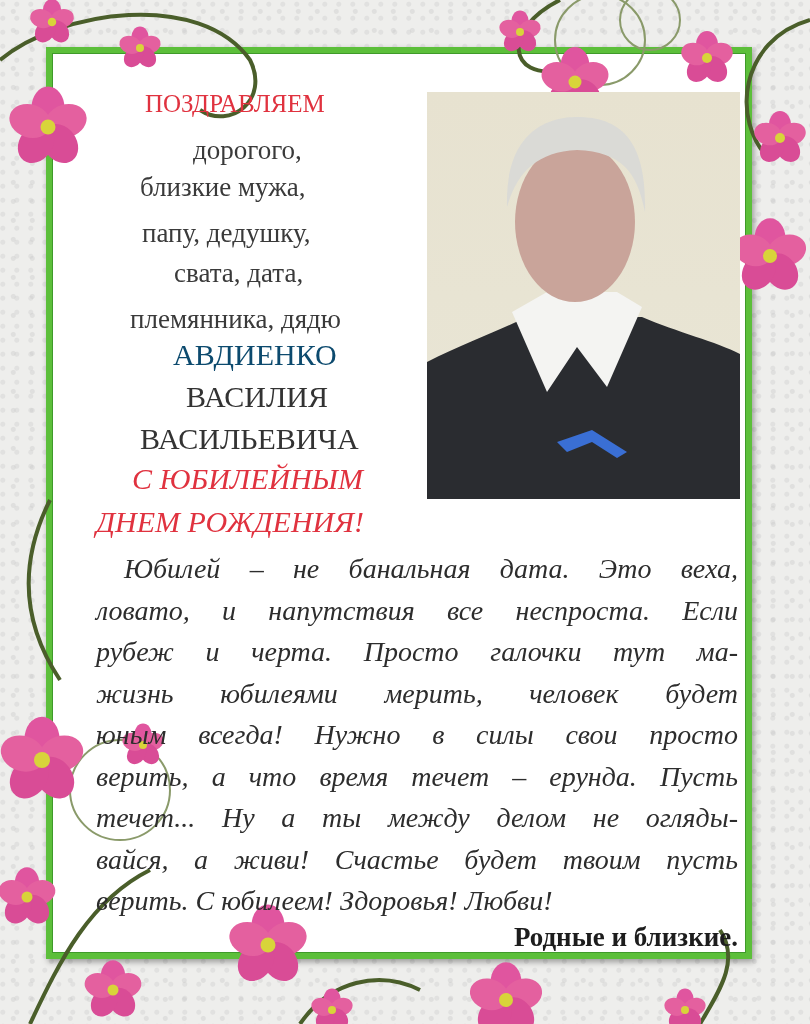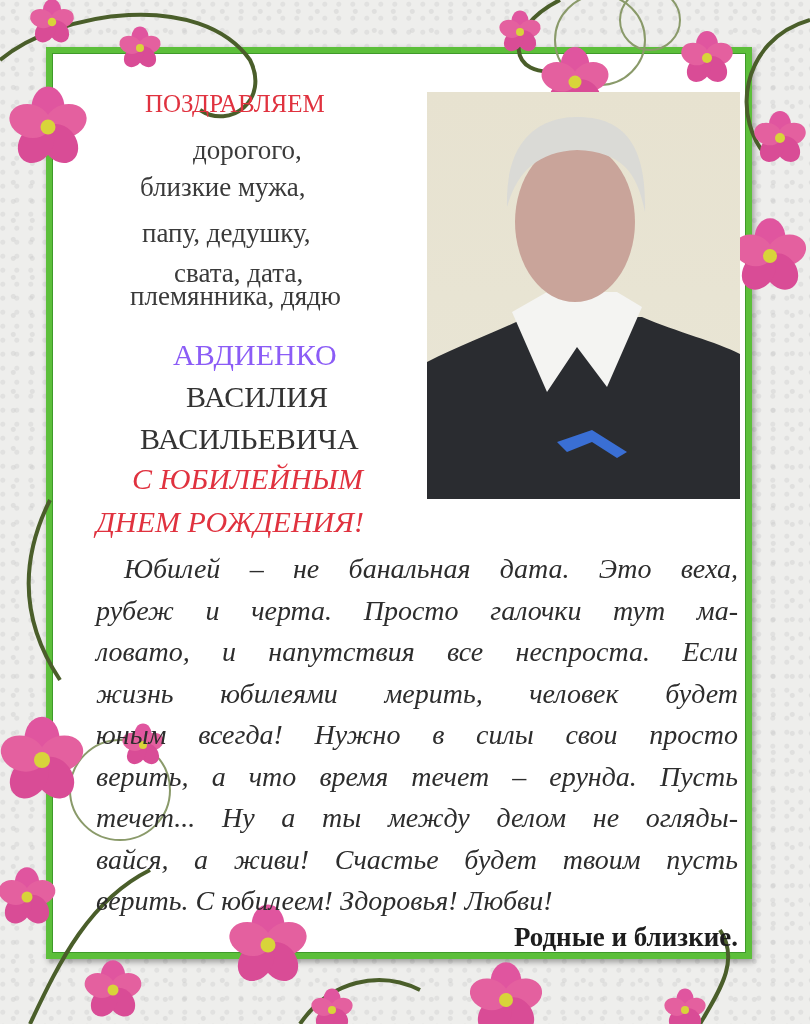--- a/index.html
+++ b/index.html
@@ -72,42 +72,42 @@
   <use href="#fl" transform="translate(506 1000) scale(1.4)"></use>
   <use href="#fl" transform="translate(685 1010) scale(.8)"></use>
 </svg>
 
 <div>
   <div class="line red" style="left:145px;top:90px;font-size:25px;text-align:right;">ПОЗДРАВЛЯЕМ</div>
   <div class="line" style="left:193px;top:135px;font-size:27px;color:#3a3a3a;">дорогого,</div>
   <div class="line" style="left:140px;top:172px;font-size:27px;color:#3a3a3a;">близкие мужа,</div>
   <div class="line" style="left:142px;top:218px;font-size:27px;color:#3a3a3a;">папу, дедушку,</div>
   <div class="line" style="left:174px;top:258px;font-size:27px;color:#3a3a3a;">свата, дата,</div>
-  <div class="line" style="left:130px;top:281px;font-size:27px;color:#3a3a3a;">племянника, дядю</div>
-  <div class="line" style="left:173px;top:338px;font-size:30px;color:#8b5cf6;">АВДИЕНКО</div>
+  <div class="line" style="left:130px;top:304px;font-size:27px;color:#3a3a3a;">племянника, дядю</div>
+  <div class="line" style="left:173px;top:338px;font-size:30px;color:#0c4a6e;">АВДИЕНКО</div>
   <div class="line" style="left:186px;top:380px;font-size:30px;color:#333;">ВАСИЛИЯ</div>
   <div class="line" style="left:140px;top:422px;font-size:30px;color:#333;">ВАСИЛЬЕВИЧА</div>
   <div class="line red" style="left:132px;top:462px;font-size:30px;font-style:italic;">С ЮБИЛЕЙНЫМ</div>
   <div class="line red" style="left:96px;top:505px;font-size:30px;font-style:italic;">ДНЕМ РОЖДЕНИЯ!</div>
 </div>
 
 <div class="photo" title="portrait of elderly man with grey hair, dark sweater, white collar, blue ribbon">
   <svg width="313" height="407" viewBox="0 0 313 407">
     <path d="M0 270 C40 250 80 235 100 225 L215 225 C250 240 290 250 313 262 L313 407 L0 407Z" fill="#2a2c30"></path>
     <path d="M85 220 L120 300 L150 255 L180 295 L215 215 L190 200 L120 200Z" fill="#f4f4f2"></path>
     <ellipse cx="148" cy="130" rx="60" ry="80" fill="#c9a49a"></ellipse>
     <path d="M80 115 C78 40 120 25 150 25 C195 25 220 50 218 120 C210 80 195 60 150 58 C110 60 90 80 80 115Z" fill="#dadad6"></path>
     <path d="M130 350 L165 338 L200 360 L190 366 L165 350 L140 360Z" fill="#3a6fd4"></path>
   </svg>
 </div>
 
 <div class="body-text">
   <span style="padding-left:28px;">Юбилей – не банальная дата. Это веха,</span>
+  <span>ловато, и напутствия все неспроста. Если</span>
   <span>рубеж и черта. Просто галочки тут ма-</span>
-  <span>ловато, и напутствия все неспроста. Если</span>
   <span>жизнь юбилеями мерить, человек будет</span>
   <span>юным всегда! Нужно в силы свои просто</span>
   <span>верить, а что время течет – ерунда. Пусть</span>
   <span>течет... Ну а ты между делом не огляды-</span>
   <span>вайся, а живи! Счастье будет твоим пусть</span>
   <span class="last">верить. С юбилеем! Здоровья! Любви!</span>
 </div>
 
 <div class="sign">Родные и близкие.</div>
 

